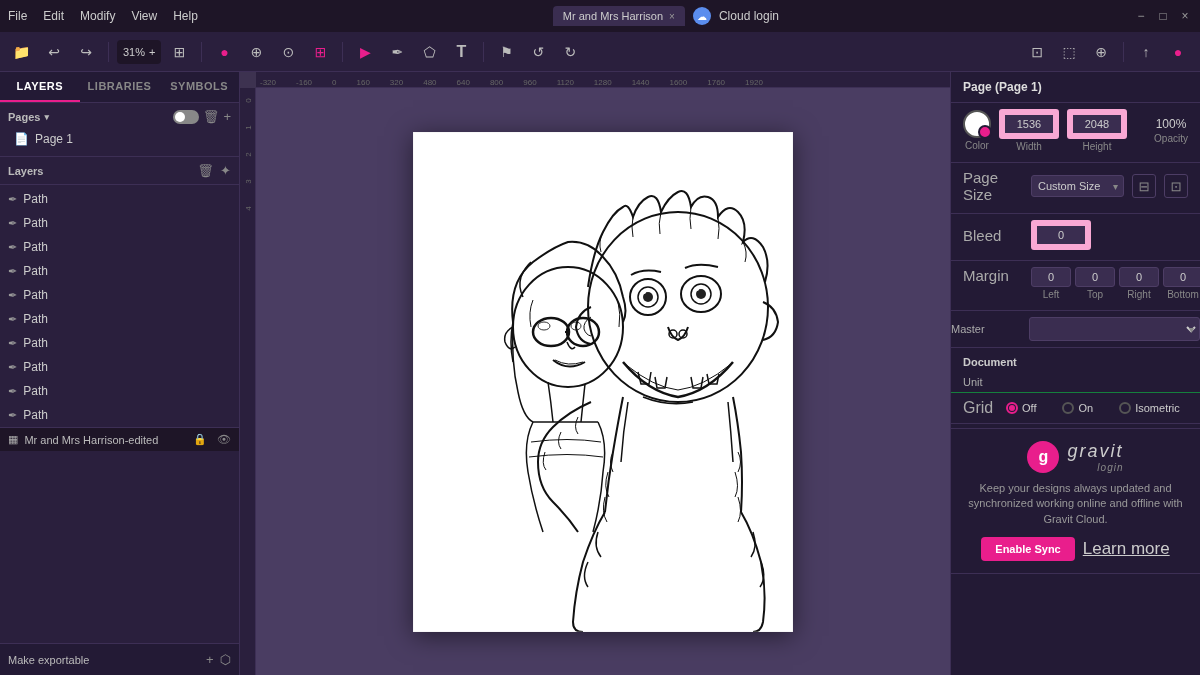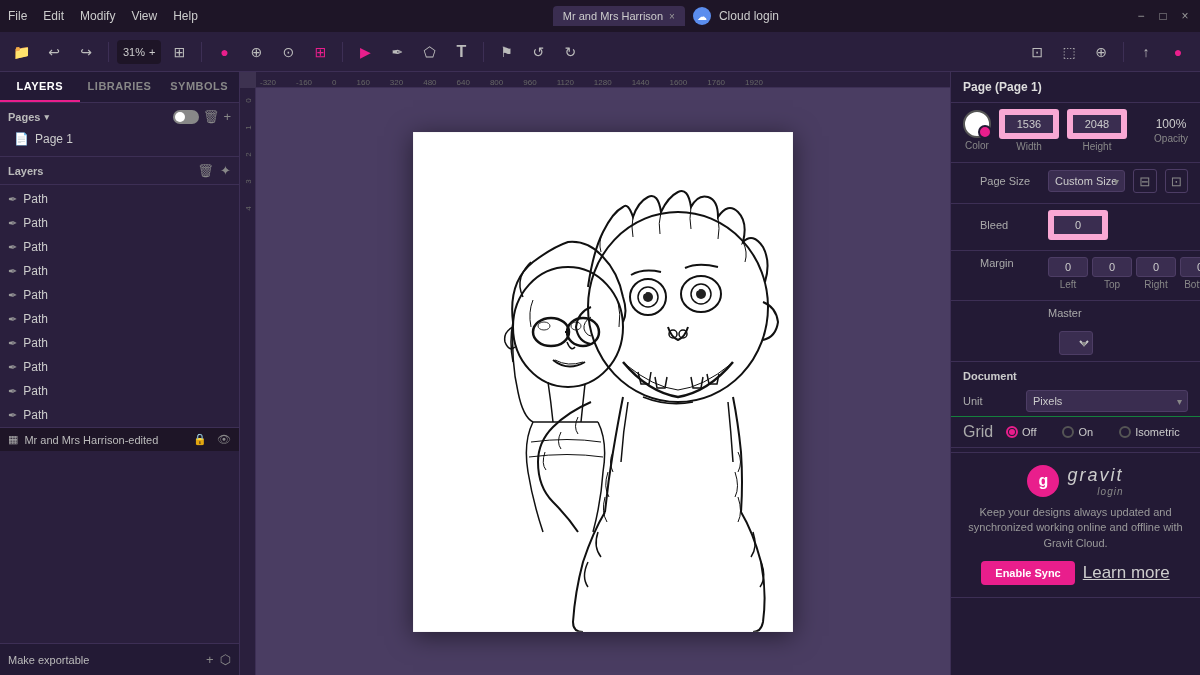--- a/index.html
+++ b/index.html
@@ -441,25 +441,24 @@
       border-bottom: 1px solid #3d2f55;
       padding-bottom: 4px;
     }
     .prop-full-row {
       display: flex;
       align-items: center;
       padding: 6px 12px;
       gap: 8px;
     }
     .prop-section-label {
-      font-size: 11px;
+      font-size: 15px;
       color: #aaa;
       width: 60px;
       flex-shrink: 0;
-      margin-left: 17px;
     }
     .prop-select {
       flex: 1;
       background: #3a2d50;
       border: 1px solid #4d3d65;
       border-radius: 3px;
       color: #ccc;
       font-size: 11px;
       padding: 4px 6px;
       appearance: none;
@@ -508,24 +507,23 @@
     }
     .margin-input-group {
       display: flex;
       flex-direction: column;
       align-items: center;
       gap: 2px;
     }
     .master-row {
       display: flex;
       align-items: center;
-      padding: 6px 12px;
-      gap: 12px;
+      padding: 6px 0;
+      gap: 23px;
       border-bottom: 1px solid #3d2f55;
-      flex-direction: column;
     }
     .master-label {
       font-size: 11px;
       color: #aaa;
       width: 55px;
     }
     .master-select-wrapper {
       flex: 1;
       position: relative;
       display: flex;
@@ -1108,25 +1106,20 @@
           <option value=""></option>
         </select>
       </div>
     </div>
 
     <div class="property-section">
       <div class="doc-section-title">Document</div>
 
       <div class="unit-row">
         <span class="unit-label">Unit</span>
-        <div class="unit-select-wrapper">
-          <select class="unit-select">
-            <option>Pixels</option>
-          </select>
-        </div>
       </div>
 
       <div class="grid-row">
         <span class="grid-label">Grid</span>
         <div class="radio-group">
           <div class="radio-option">
             <div class="radio-dot off-selected"></div>
             <span>Off</span>
           </div>
           <div class="radio-option">

